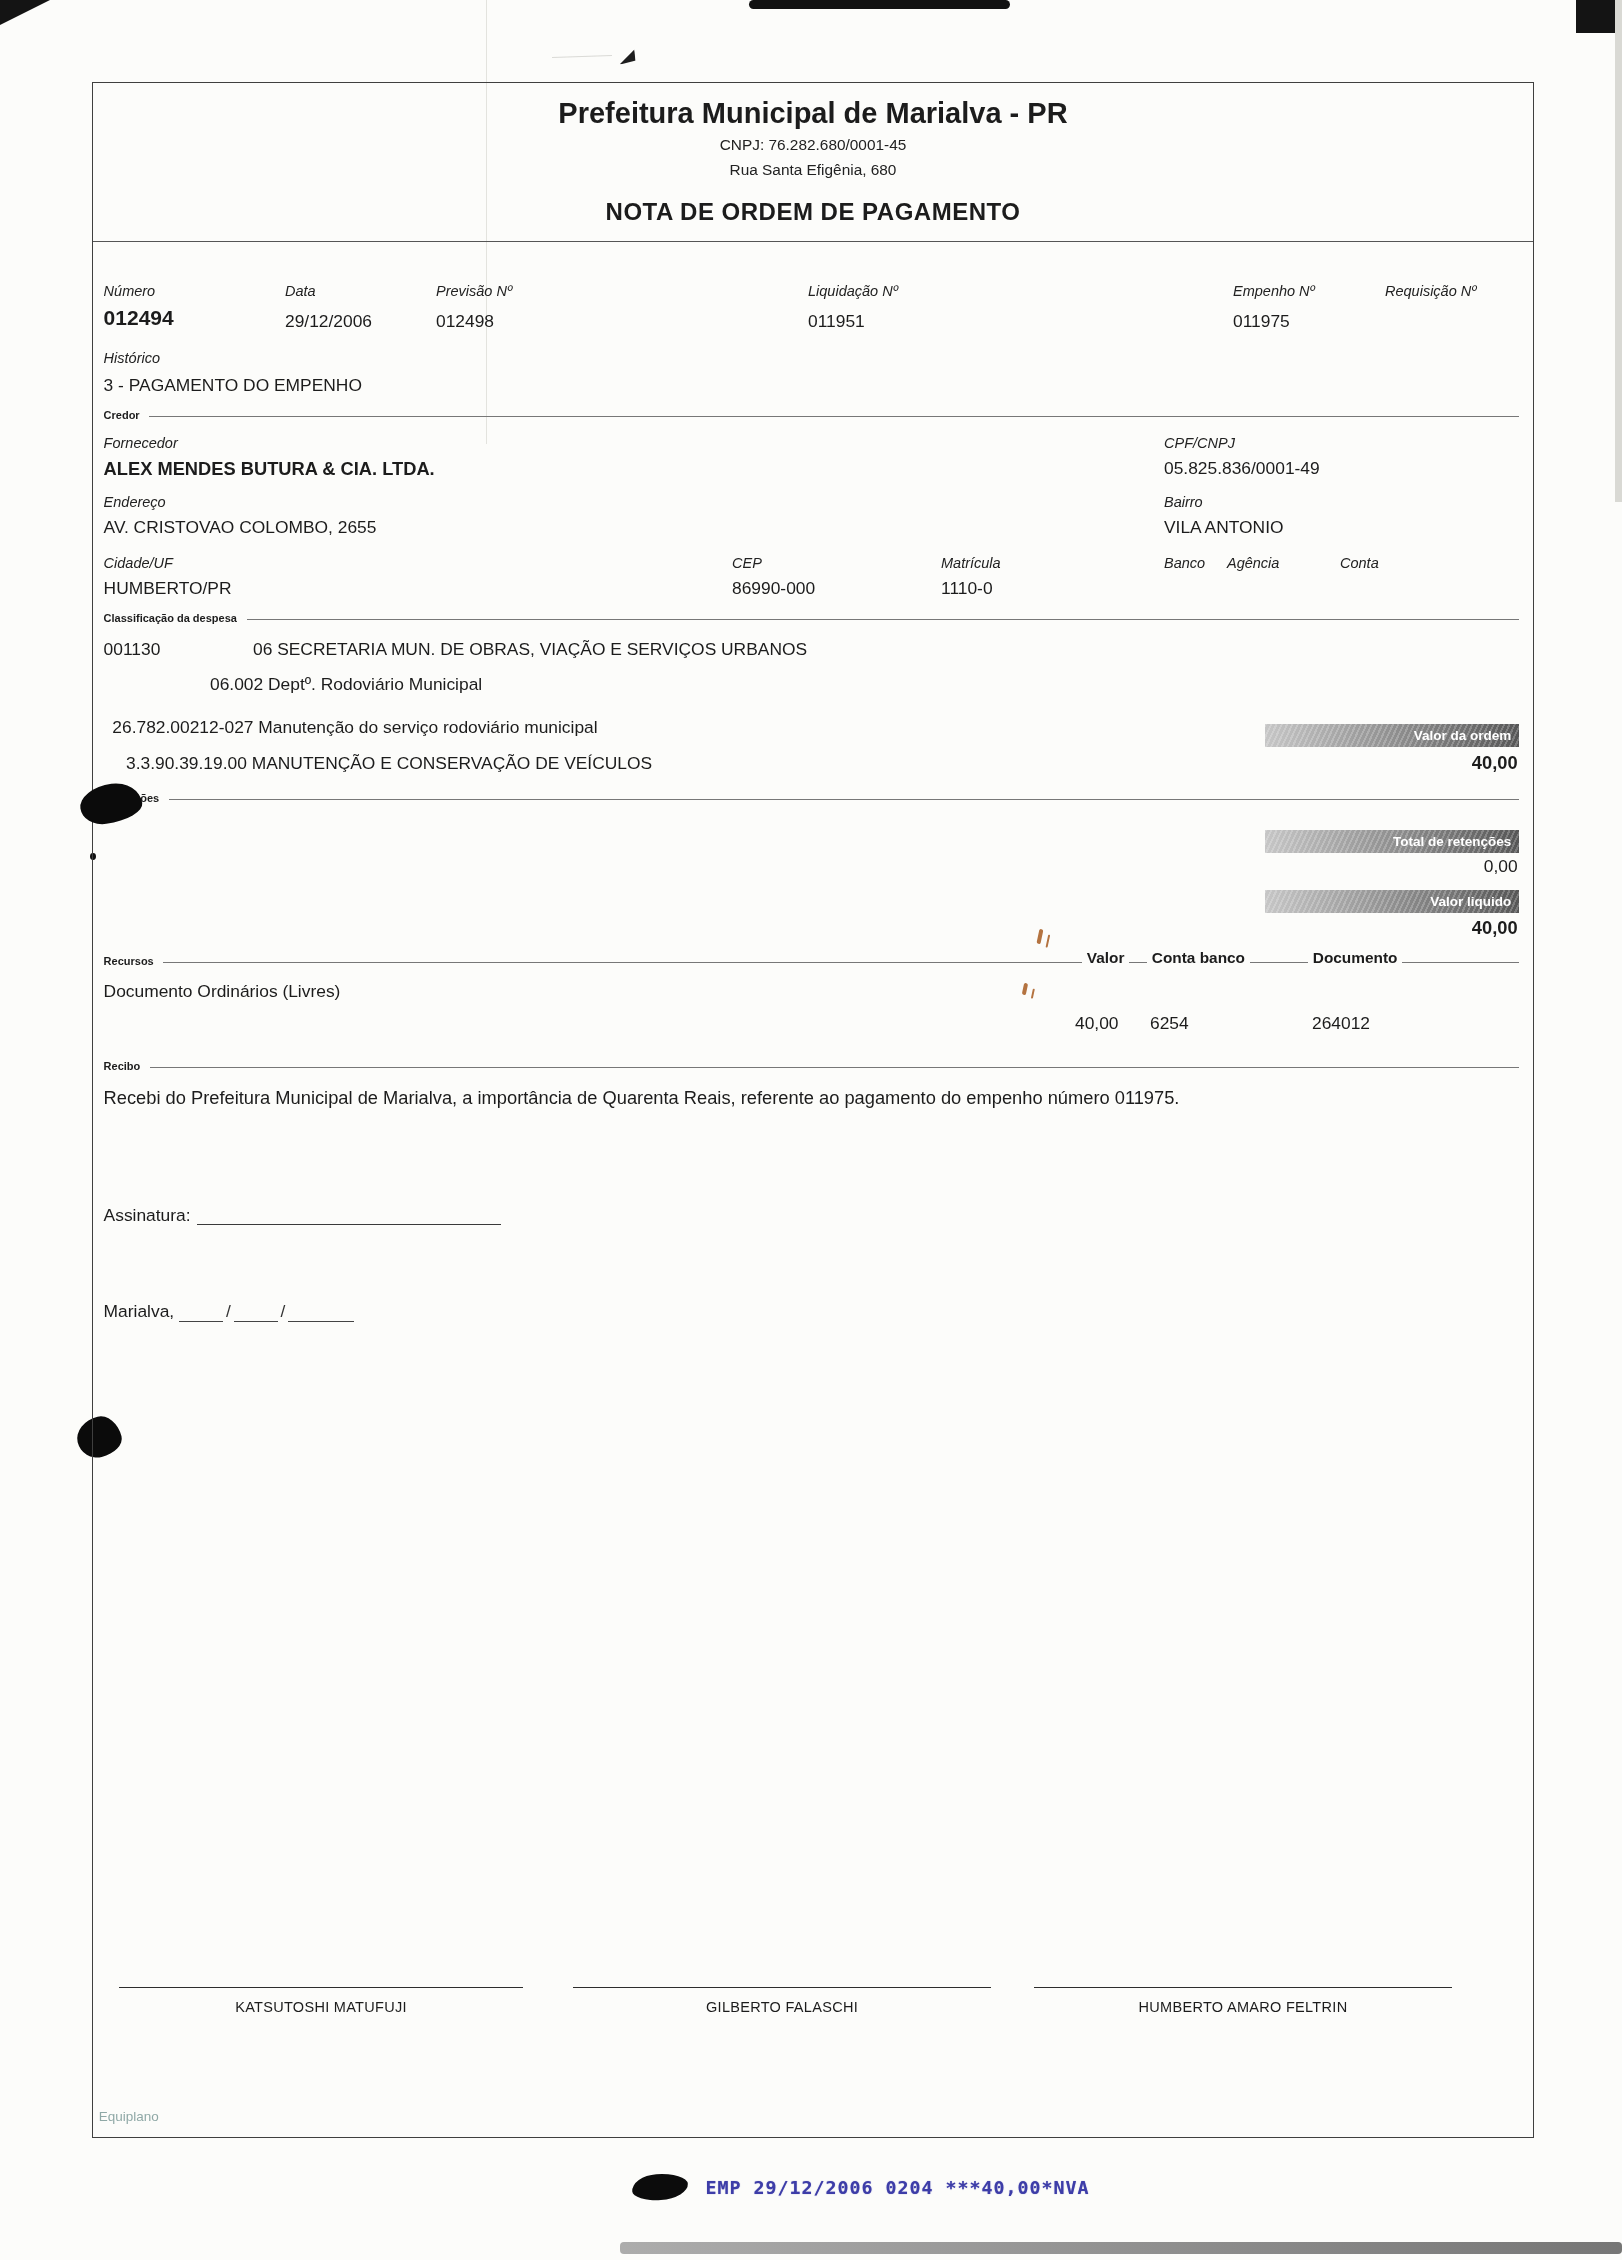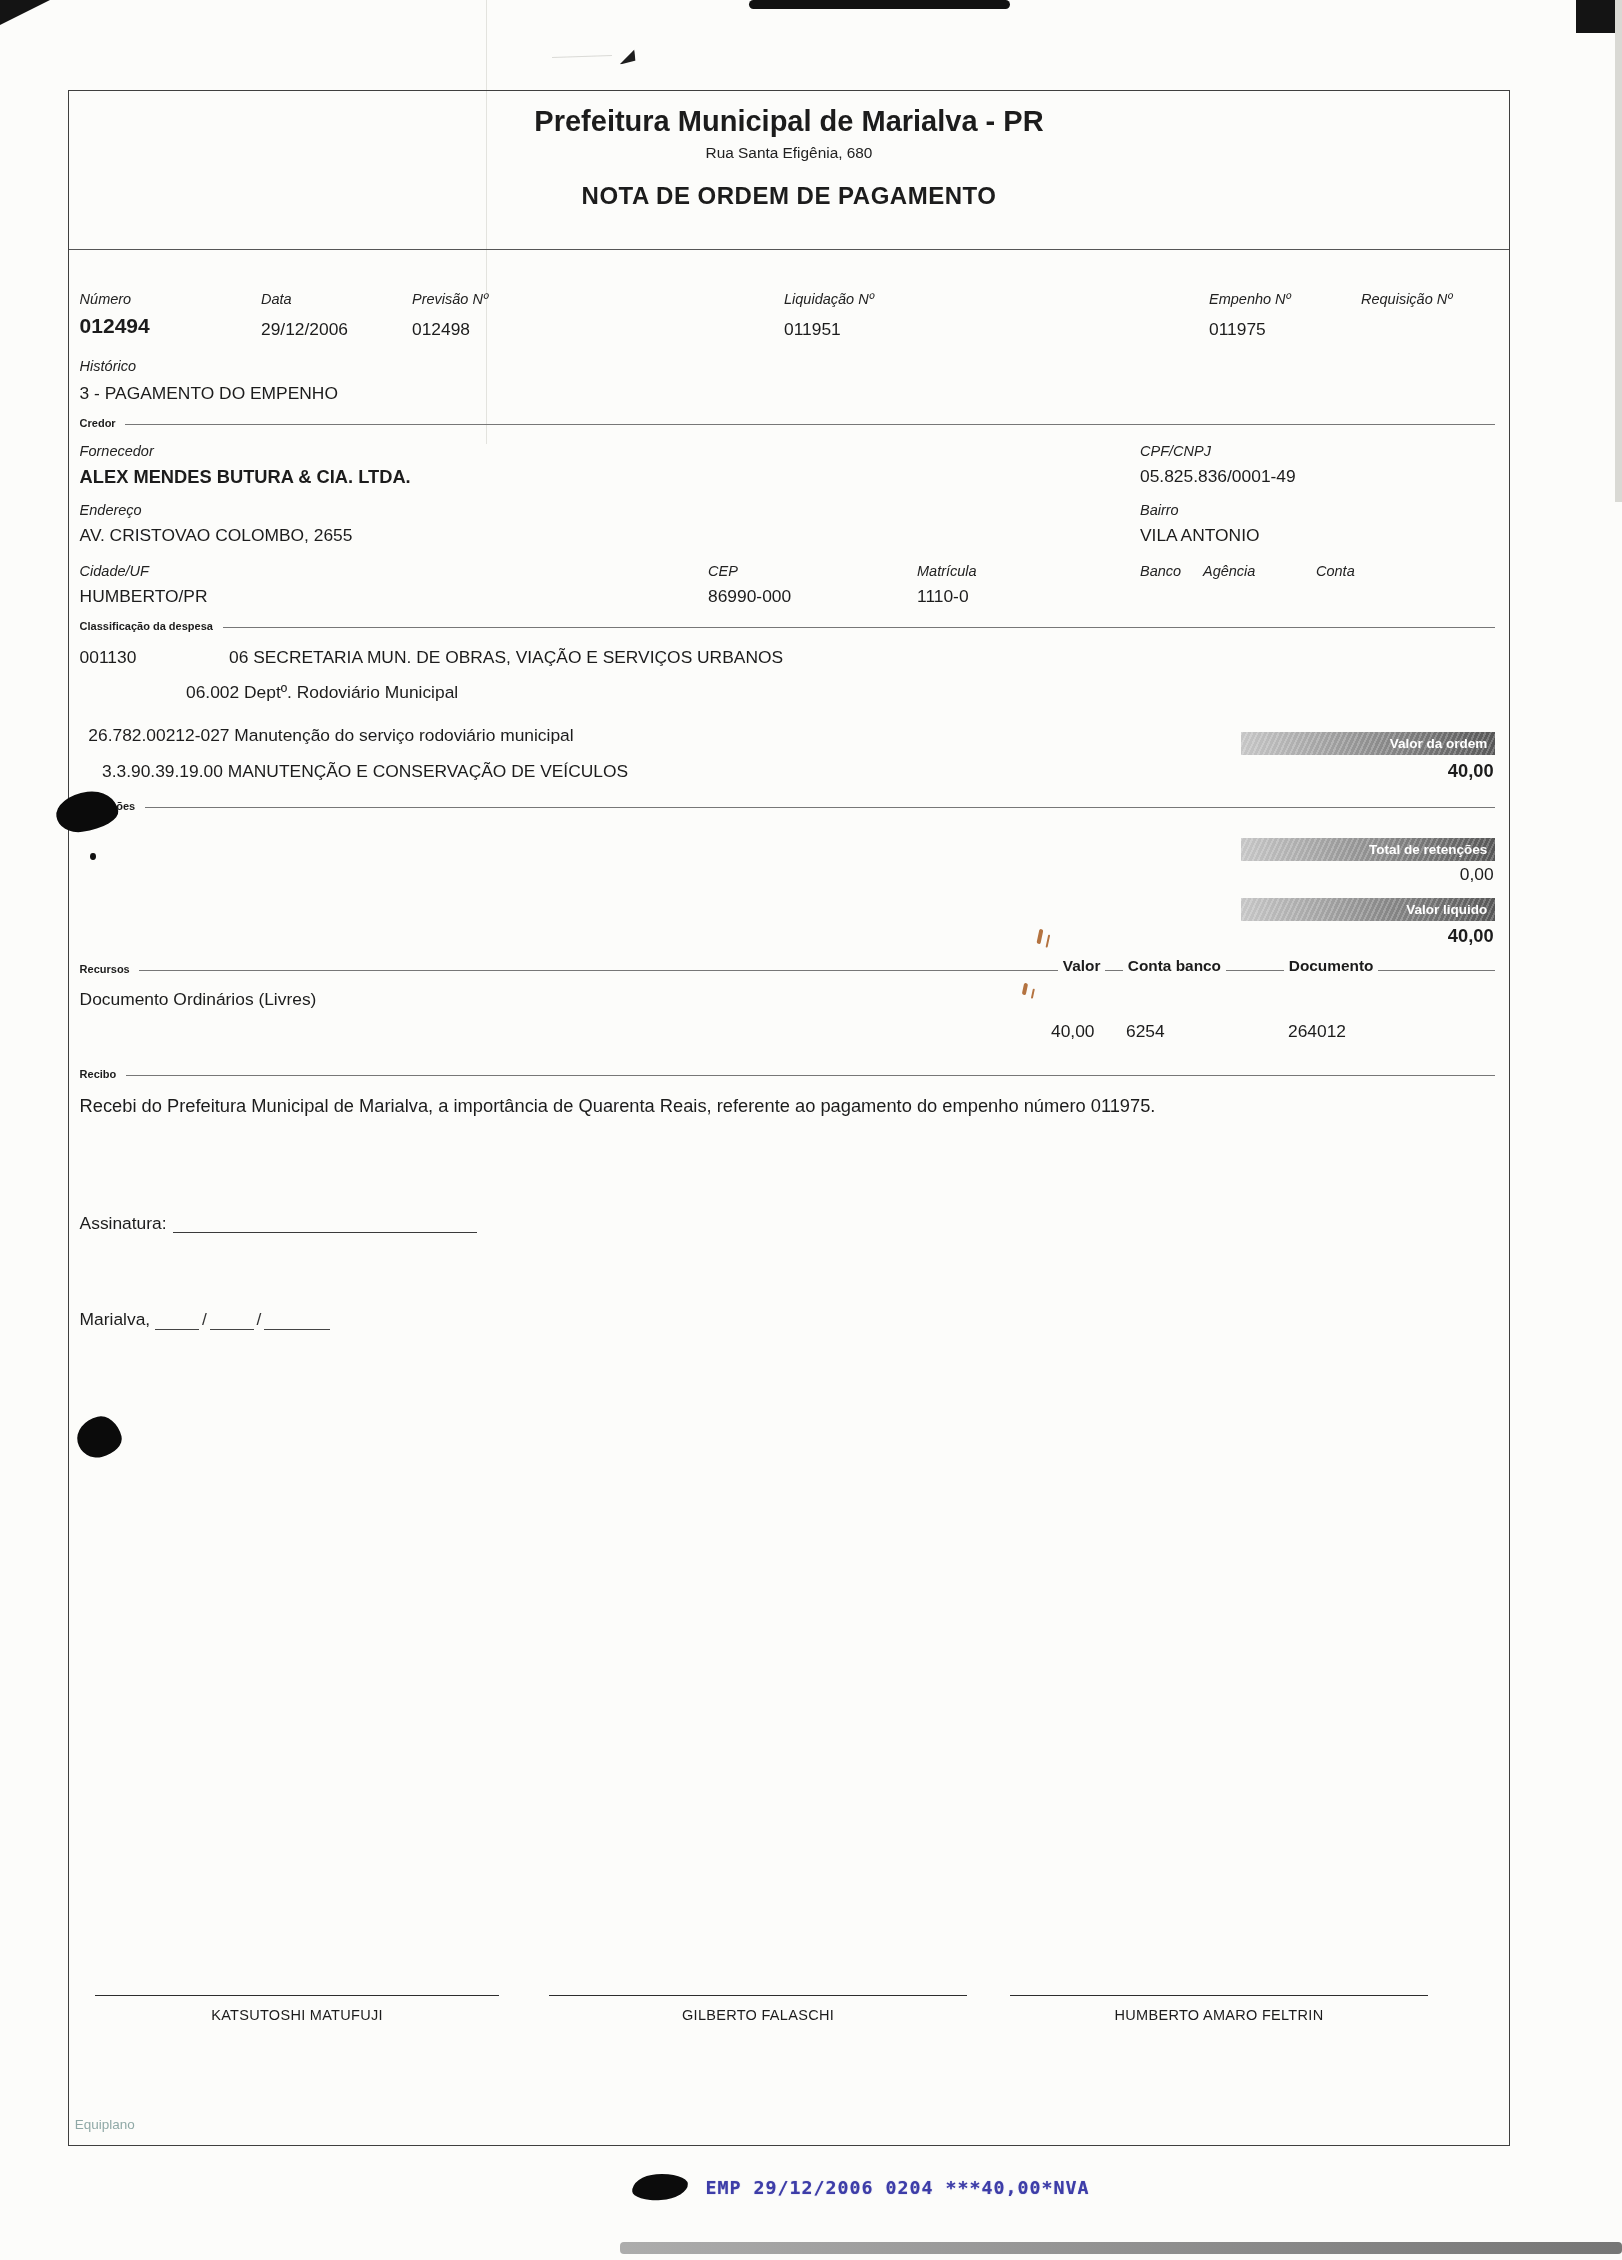--- a/index.html
+++ b/index.html
@@ -4,22 +4,22 @@
 <style>
   html,body{margin:0;padding:0;}
   body{background:#e9e9e6;}
   .page{
     position:relative;width:1622px;height:2260px;margin:0 auto;
     background:#fcfcfa;overflow:hidden;
     font-family:"Liberation Sans",sans-serif;color:#1c1c1c;
   }
   .abs{position:absolute;}
   .form{
-    position:absolute;left:68px;top:82px;width:1442px;height:2056px;
-    border:1.9px solid #3f3f3f;box-sizing:border-box;margin-top:8px;
+    position:absolute;left:92px;top:82px;width:1442px;height:2056px;
+    border:1.9px solid #3f3f3f;box-sizing:border-box;
   }
   .hdr{position:absolute;left:0;top:13.5px;width:100%;text-align:center;}
   .org{font-size:29px;font-weight:bold;margin:0;}
   .hline{font-size:15.4px;margin-top:6.8px;color:#222;}
   .doctitle{font-size:24px;font-weight:bold;margin-top:19.3px;letter-spacing:0.5px;}
   .rule{position:absolute;left:0;width:100%;border-top:1.4px solid #555;}
   .lbl{font-size:14.5px;font-style:italic;color:#222;white-space:nowrap;}
   .val{font-size:17.4px;white-space:nowrap;}
   .bigval{font-size:21px;font-weight:bold;}
   .bval{font-size:18.3px;font-weight:bold;white-space:nowrap;}
@@ -67,20 +67,21 @@
   <div class="blob" style="left:77px;top:1417px;width:44px;height:40px;border-radius:58% 42% 55% 45% / 50% 62% 38% 50%;transform:rotate(-14deg);"></div>
   <div class="abs" style="left:90px;top:853px;width:5.8px;height:6.8px;background:#111;border-radius:50%;"></div>
 
   <div class="hw" style="left:1038px;top:929px;"></div>
   <div class="hw" style="left:1023px;top:983px;height:11.6px;"></div>
 
   <div class="form">
 
     <div class="hdr">
       <div class="org">Prefeitura Municipal de Marialva - PR</div>
+      <div class="hline">CNPJ: 76.282.680/0001-45</div>
       <div class="hline">Rua Santa Efigênia, 680</div>
       <div class="doctitle">NOTA DE ORDEM DE PAGAMENTO</div>
     </div>
     <div class="rule" style="top:158px;"></div>
 
     <div class="abs lbl" style="left:10.6px;top:200px;">Número</div>
     <div class="abs lbl" style="left:192px;top:200px;">Data</div>
     <div class="abs lbl" style="left:343px;top:200px;">Previsão Nº</div>
     <div class="abs lbl" style="left:715px;top:200px;">Liquidação Nº</div>
     <div class="abs lbl" style="left:1140px;top:200px;">Empenho Nº</div>

